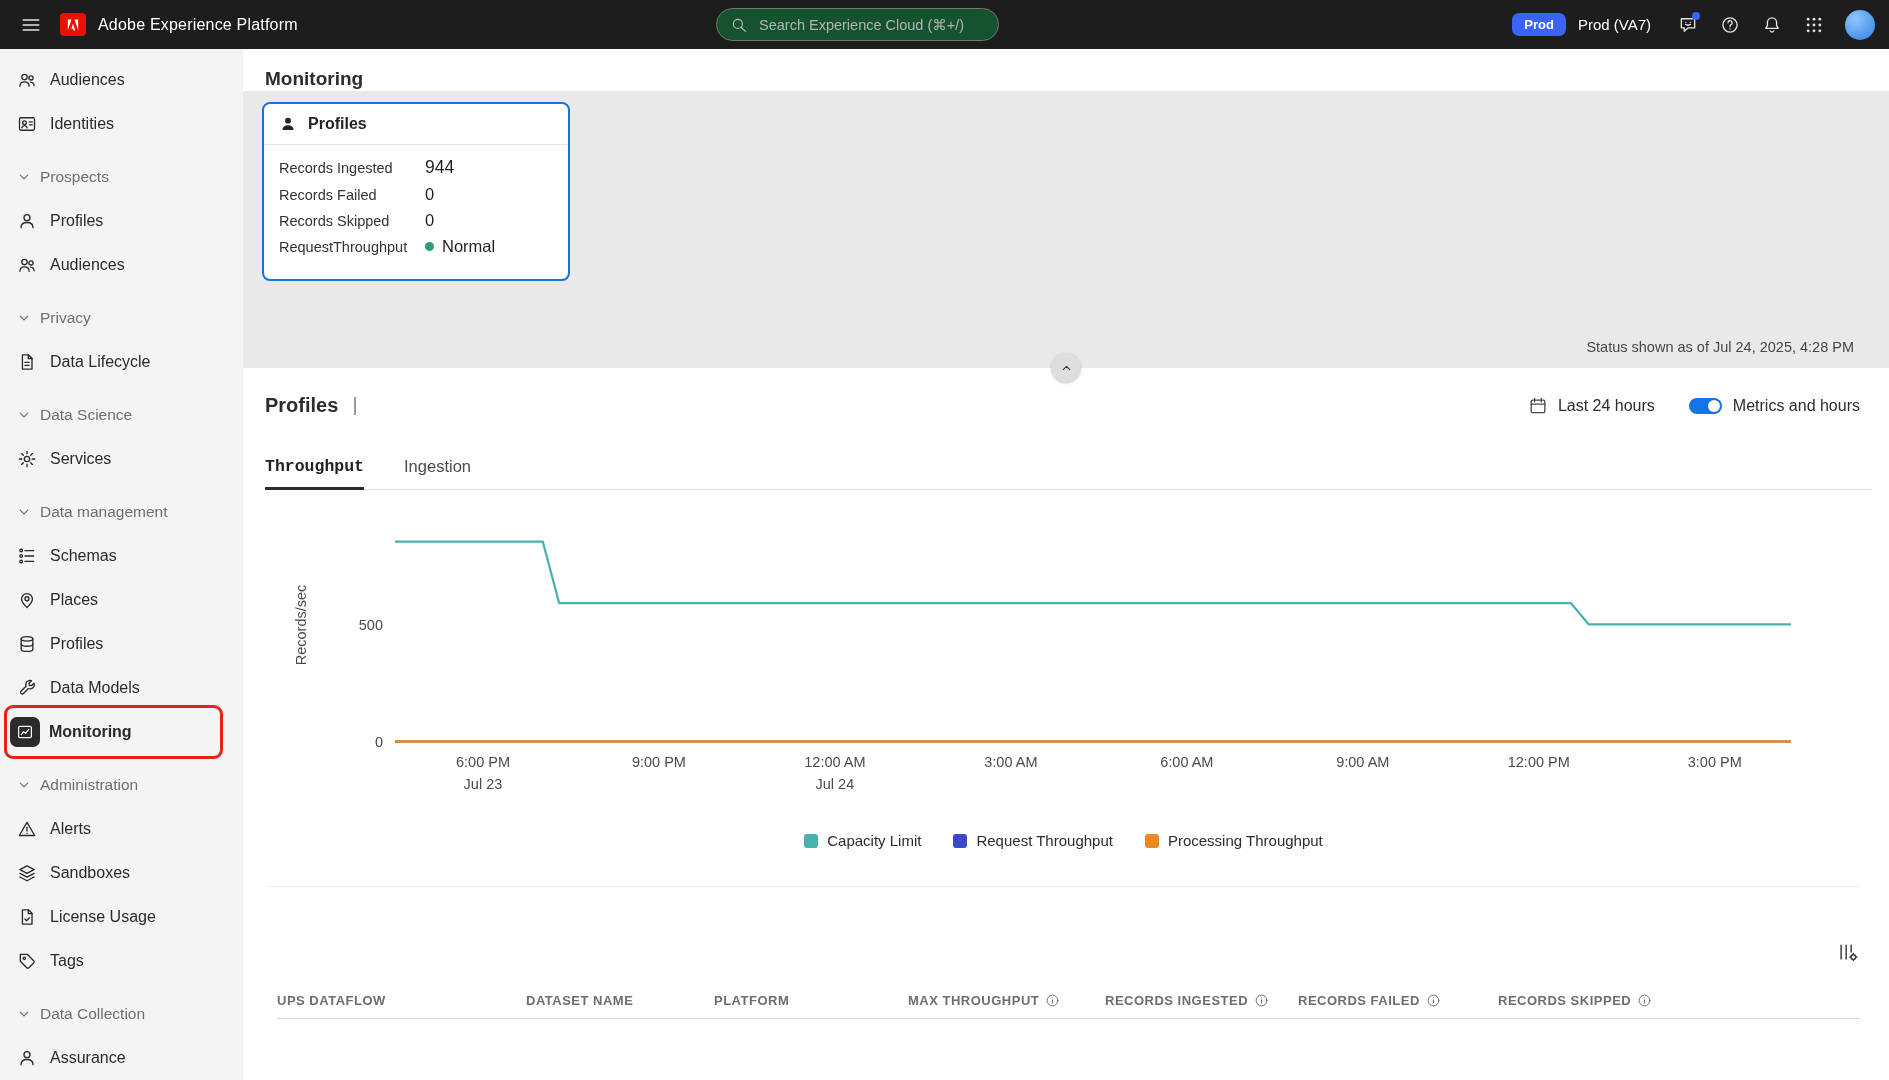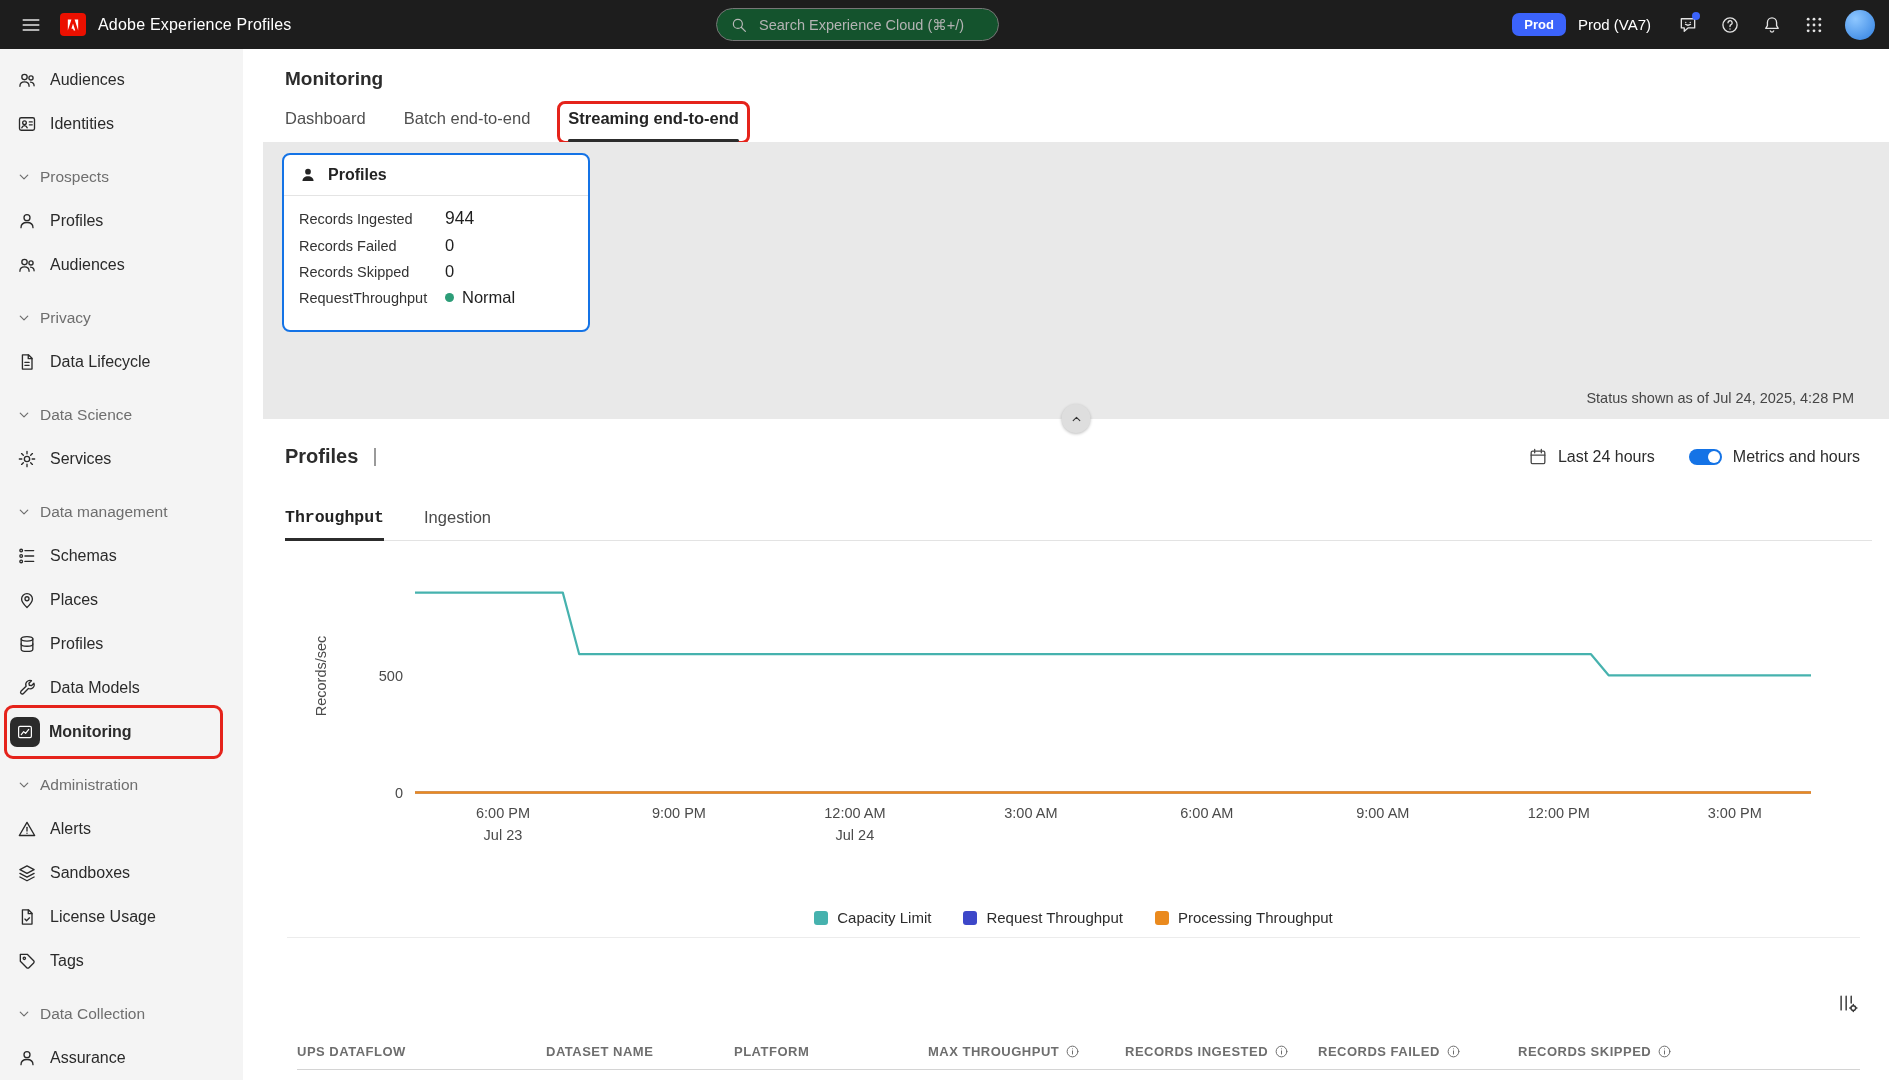--- a/index.html
+++ b/index.html
@@ -17,21 +17,21 @@
   .search-box{position:absolute;left:716px;top:8px;width:283px;height:33px;border:1.6px solid #767676;border-radius:17px;display:flex;align-items:center;padding:0 13px;gap:9px;color:#b8b8b8;background:#14532d;}
   .search-box input{flex:1;background:transparent;border:none;outline:none;color:#e0e0e0;font-size:14.5px;font-family:inherit;}
   .search-box input::placeholder{color:#b3b3b3;}
   .topbar-right{margin-left:auto;display:flex;align-items:center;gap:4px;}
   .badge{background:#3b63fb;color:#fff;font-size:13px;font-weight:700;padding:4px 12px;border-radius:7px;}
   .env-label{color:#fff;font-size:15px;margin:0 14px 0 8px;cursor:pointer;}
   .notif-dot{position:absolute;top:6px;right:7px;width:8px;height:8px;border-radius:50%;background:#3b63fb;}
   .avatar{width:30px;height:30px;border-radius:50%;background:radial-gradient(circle at 35% 30%,#8ec7ff,#2f7fe0);margin-left:8px;border:none;cursor:pointer;}
 
   
-  .layout{display:flex;height:1031px;gap:20px;}
+  .layout{display:flex;height:1031px;}
   .sidebar{width:243px;min-width:243px;background:#f4f4f4;padding-top:9px;overflow:hidden;}
   .nav-item{height:44px;display:flex;align-items:center;gap:13px;padding:0 10px 0 17px;font-size:16px;color:#2a2a2a;cursor:pointer;position:relative;}
   .nav-ic{width:20px;height:20px;color:#2a2a2a;flex:none;display:flex;}
   .nav-section{height:44px;margin-top:9px;display:flex;align-items:center;gap:7px;padding:0 10px 0 15px;font-size:15.5px;color:#6e6e6e;cursor:pointer;}
   .icon-tile{width:30px;height:30px;border-radius:7px;background:#2b2b2b;color:#fff;display:flex;align-items:center;justify-content:center;flex:none;margin-left:-7px;}
   .nav-item.selected{gap:9px;}
   .nav-item.selected .nav-label{font-weight:700;}
   .red-box{position:absolute;left:4px;right:20px;top:-5px;bottom:-5px;border:3px solid #e5231b;border-radius:9px;pointer-events:none;}
 
   .main{flex:1;position:relative;background:#fff;overflow:hidden;}
@@ -74,21 +74,21 @@
   .mtab.selected{font-weight:700;color:#222;font-family:Liberation Mono, monospace;}
   .mtab.selected::after{content:"";position:absolute;left:0;right:0;bottom:-1px;height:3px;background:#2c2c2c;}
 
   
   .chart-card{margin:16px 29px 0 24px;height:381px;position:relative;background:#fff;border-bottom:1px solid #ececec;}
   .ylabel{position:absolute;left:-41px;top:111px;width:150px;text-align:center;transform:rotate(-90deg);font-size:14.5px;color:#4b4b4b;}
   .plot{position:absolute;left:128px;top:4px;width:1396px;height:233px;}
   .plot svg{width:100%;height:100%;overflow:visible;}
   .ytick{position:absolute;left:62px;width:54px;text-align:right;font-size:14.5px;color:#4b4b4b;}
   .xtick{position:absolute;top:245px;width:120px;margin-left:-60px;text-align:center;font-size:14.5px;color:#4b4b4b;line-height:1.55;}
-  .legend{position:absolute;left:0;right:0;top:326px;display:flex;justify-content:center;gap:32px;align-items:center;margin-top:26px;}
+  .legend{position:absolute;left:0;right:0;top:326px;display:flex;justify-content:center;gap:32px;align-items:center;}
   .leg-item{display:flex;align-items:center;gap:9px;font-size:15px;color:#2c2c2c;}
   .leg-sw{width:14px;height:14px;border-radius:3px;flex:none;}
 
   
   .table-tools{display:flex;justify-content:flex-end;margin:50px 26px 0 0;height:30px;}
   .tool-btn{background:none;border:none;color:#3a3a3a;width:30px;height:30px;cursor:pointer;display:flex;align-items:center;justify-content:center;padding:0;}
   .data-table-header{display:flex;align-items:center;margin:16px 29px 0 34px;height:36px;border-bottom:1px solid #d4d4d4;}
   .th{display:flex;align-items:center;gap:6px;font-size:13px;font-weight:700;color:#6e6e6e;letter-spacing:.5px;flex:none;}
   .info-host{display:flex;color:#6e6e6e;cursor:pointer;}
 </style>
@@ -105,21 +105,21 @@
           </svg>
         </span>
       </button>
     <span class="logo">
         <span>
           <svg class="ic" style="width:18px;height:18px" viewBox="0 0 24 24">
             <path fill="#fff" stroke="none" d="M14.1 4.6h4.8v14.8L14.1 4.6zM9.9 4.6H5.1v14.8L9.9 4.6zM12 10l3 9.4h-2.05l-.9-2.4H9.9L12 10z"></path>
           </svg>
         </span>
       </span>
-    <span class="app-title">Adobe Experience Profiles</span>
+    <span class="app-title">Adobe Experience Platform</span>
 
     <div class="search-box">
       <span>
           <svg class="ic" style="width:18px;height:18px" viewBox="0 0 24 24">
             <circle cx="10.5" cy="10.5" r="6"></circle>
             <path d="M15 15l5.5 5.5"></path>
           </svg>
         </span>
       <input placeholder="Search Experience Cloud (⌘+/)" style="">
     </div>
@@ -364,25 +364,20 @@
             </svg>
           </span>
           <span class="nav-label">Assurance</span>
         </div>
       </nav>
 
     <main class="main">
       <div class="page-header">
         <h1 class="page-title">Monitoring</h1>
       </div>
-      <div class="page-tabs" id="page-tabs">
-          <div class="ptab"><span>Dashboard</span></div>
-          <div class="ptab"><span>Batch end-to-end</span></div>
-          <div class="ptab selected"><span>Streaming end-to-end</span><span class="red-box-tab"></span></div>
-        </div>
 
       <section class="summary-panel">
         <div class="profile-card">
           <div class="card-head">
             <span>
                 <svg class="ic" style="width:18px;height:18px" viewBox="0 0 24 24">
                   <g fill="currentColor" stroke="none">
                     <circle cx="12" cy="7.6" r="3.8"></circle>
                     <path d="M4.6 20c0-4.2 3.3-6.5 7.4-6.5s7.4 2.3 7.4 6.5z"></path>
                   </g>

